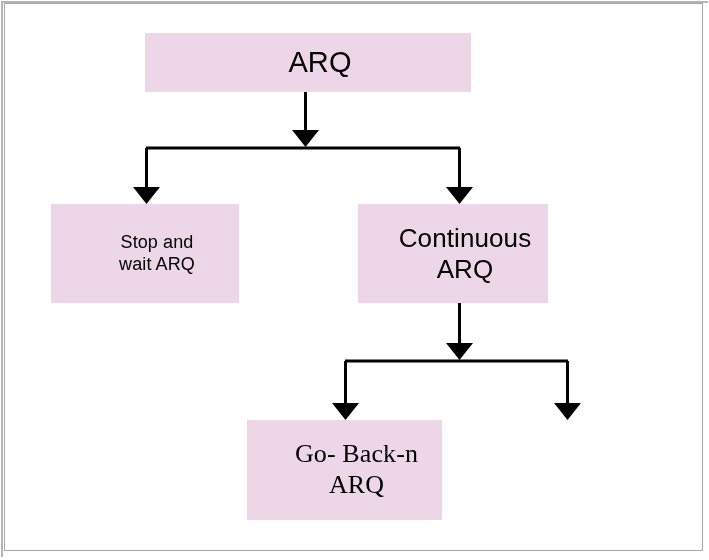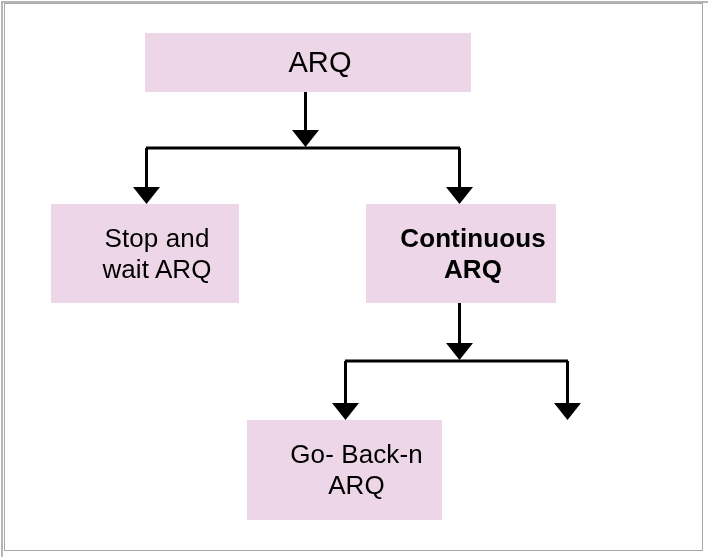--- a/index.html
+++ b/index.html
@@ -71,36 +71,36 @@
     top: 33px;
     width: 326px;
     height: 59px;
     font-size: 29px;
   }
   #node-stop-wait {
     left: 51px;
     top: 204px;
     width: 188px;
     height: 99px;
-    font-size: 26px;
+    font-size: 18px;
   }
   #node-continuous {
-    left: 366px;
+    left: 358px;
     top: 204px;
     width: 190px;
     height: 99px;
     font-size: 26px;
-    font-weight: bold;
   }
   #node-go-back-n {
     left: 247px;
     top: 420px;
     width: 195px;
     height: 100px;
     font-size: 26px;
+    font-family: Liberation Serif, serif;
   }
   #node-selective-repeat {
     left: 470px;
     top: 420px;
     width: 196px;
     height: 100px;
     font-size: 26px;
   }
 </style>
 </head>

